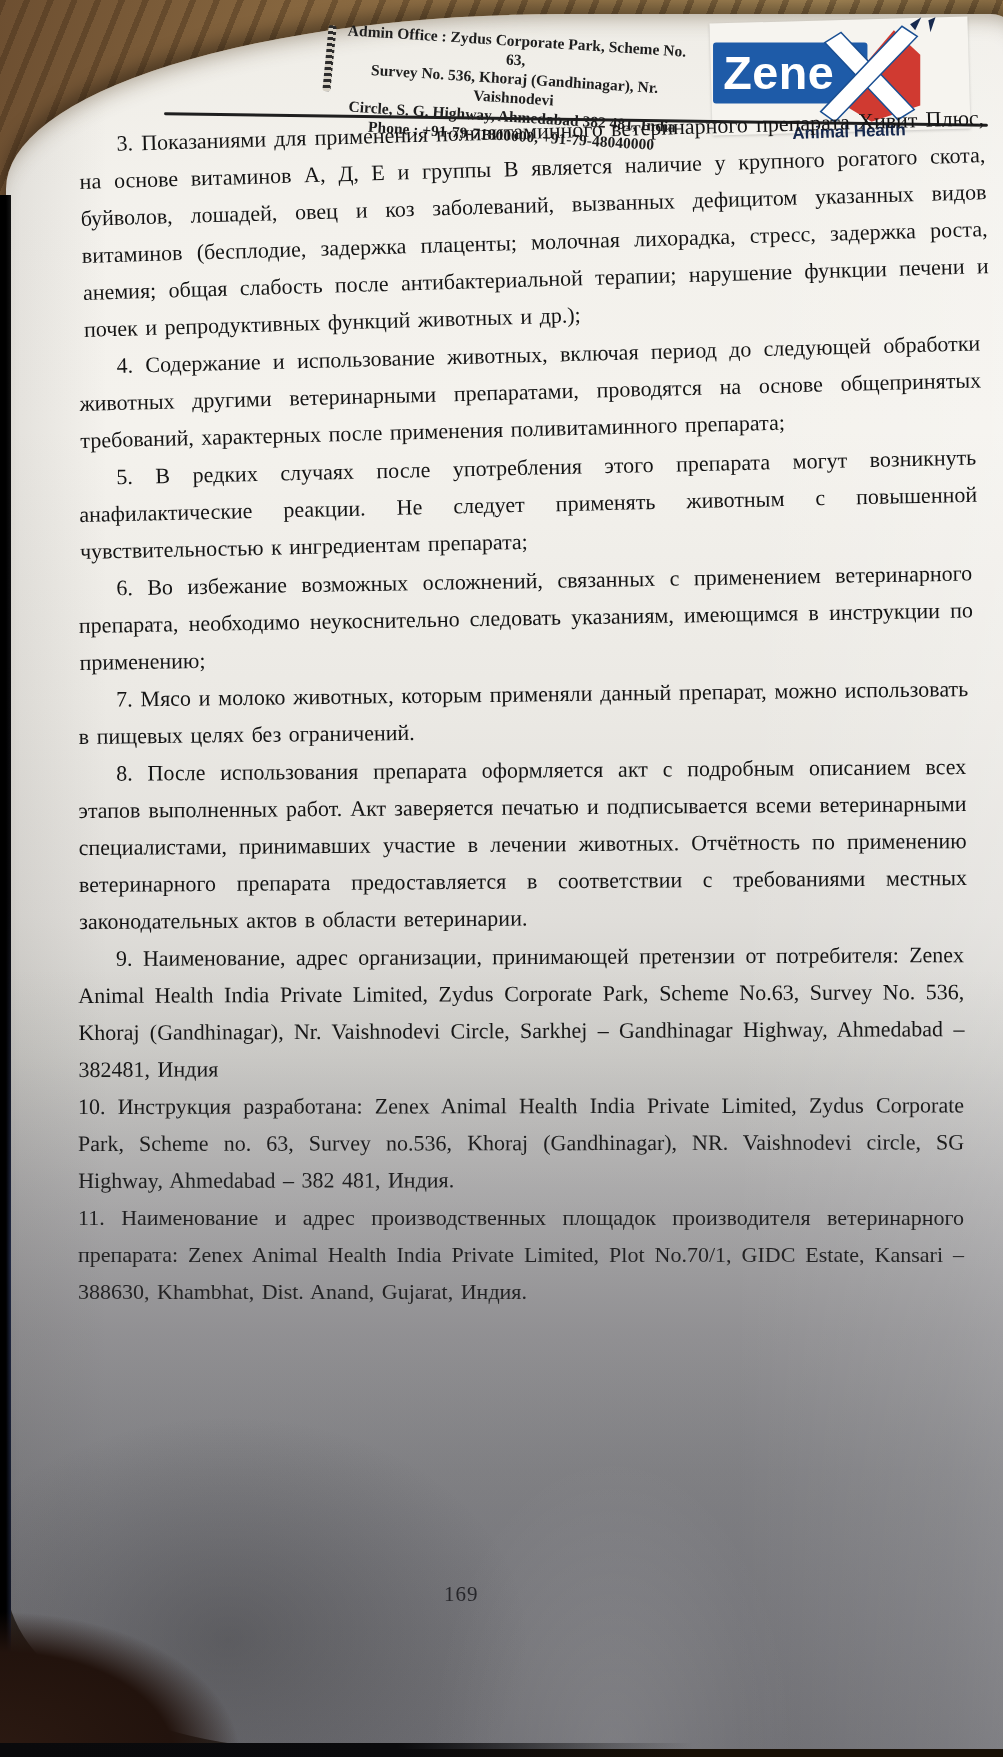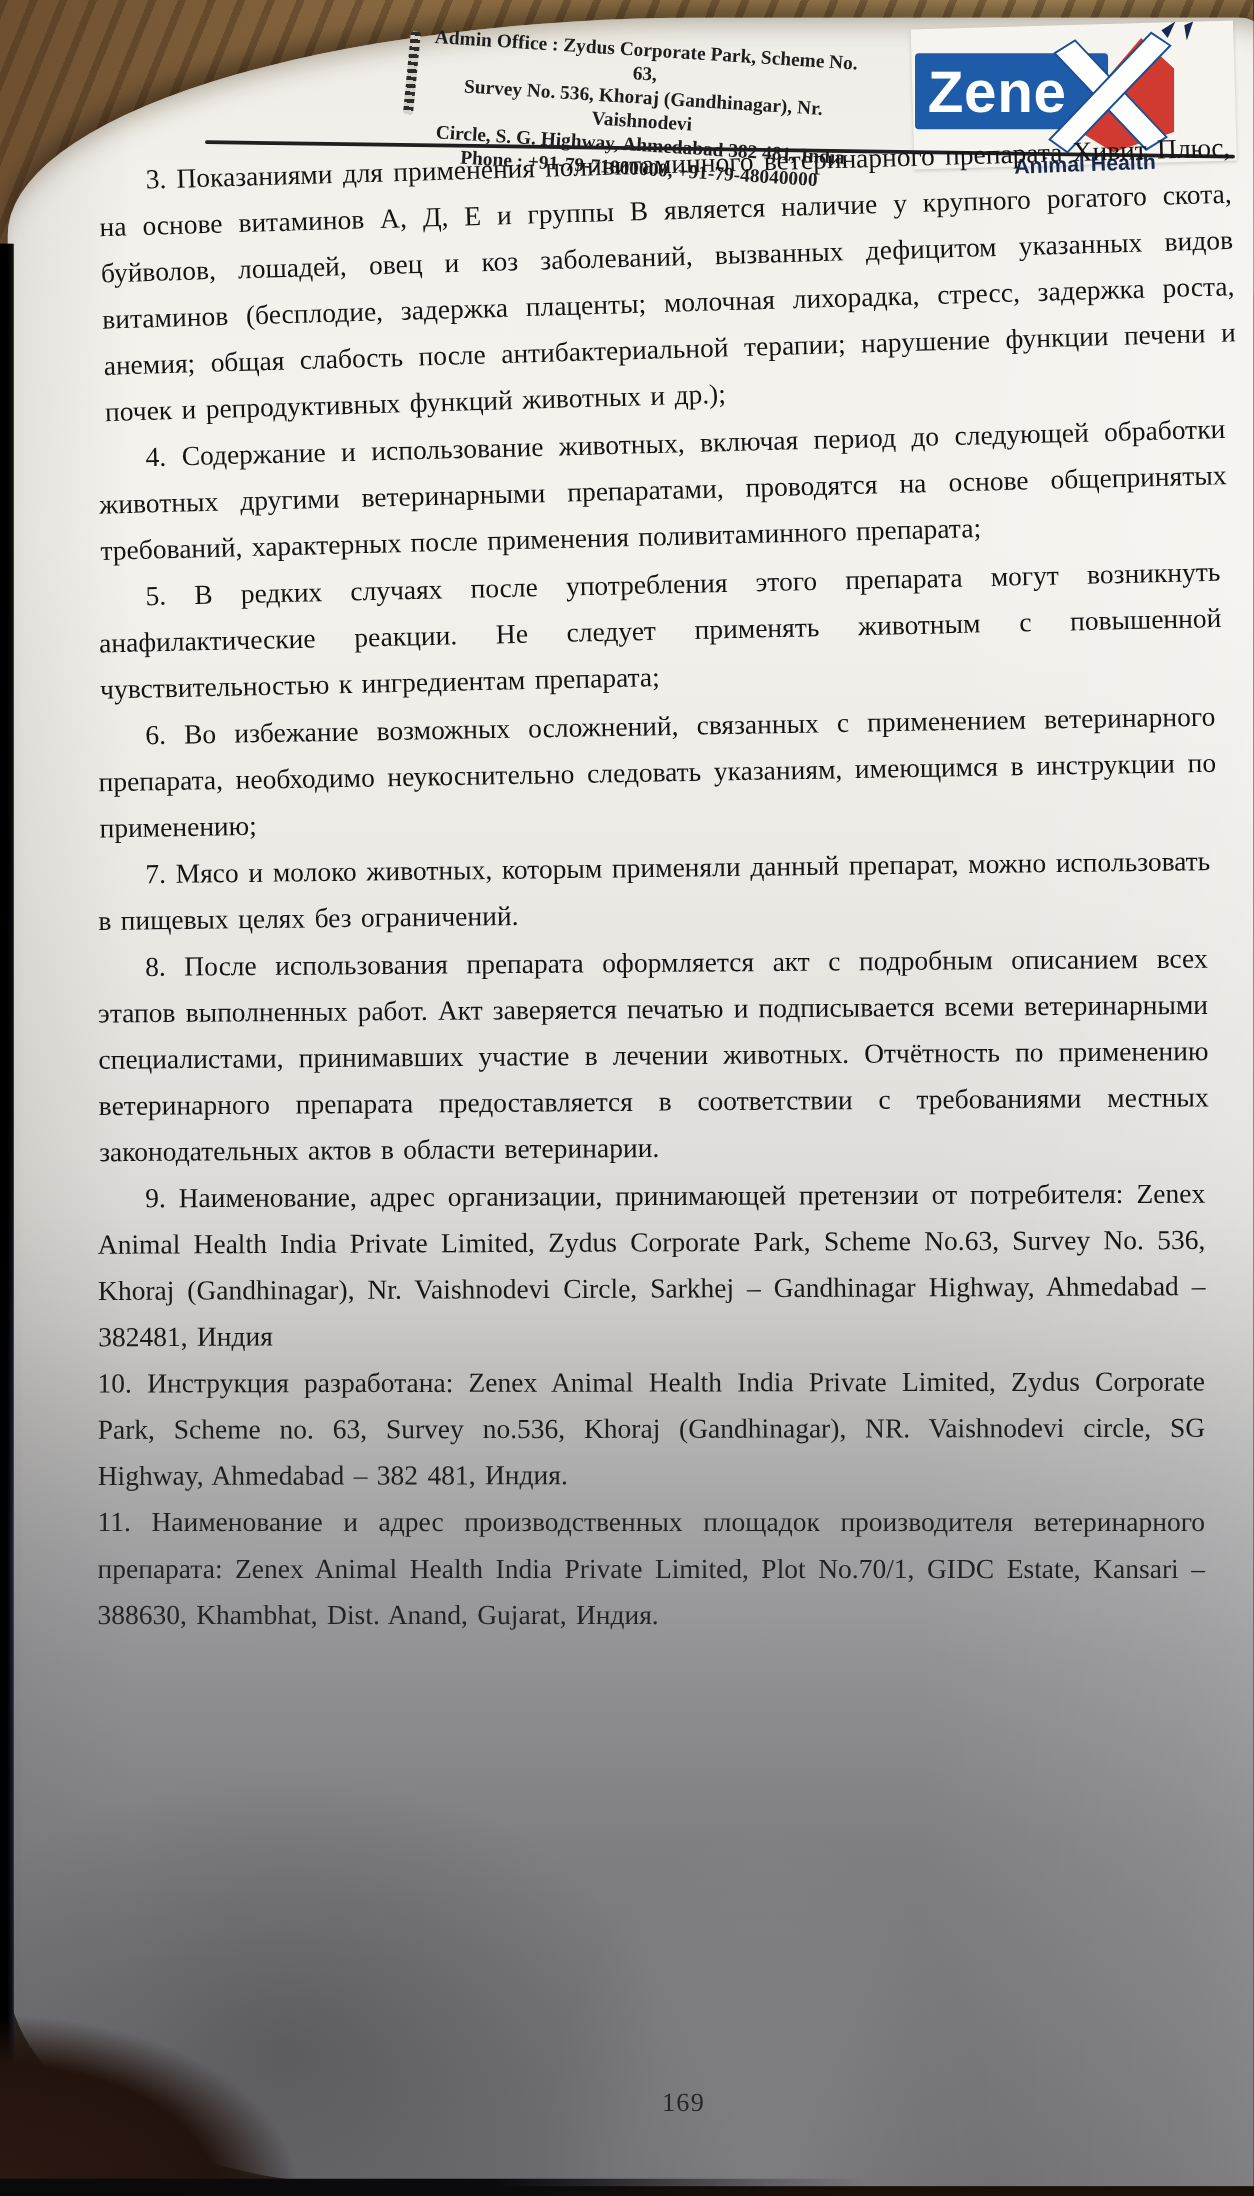--- a/index.html
+++ b/index.html
@@ -38,21 +38,21 @@
         background:linear-gradient(90deg,#0a0a0c 0%,#0b0b0d 55%, rgba(10,10,12,0) 96%);}
 
   
   .stamp{position:absolute;left:336px;top:6px;width:352px;z-index:4;transform:rotate(3.6deg);
          transform-origin:left top;text-align:center;color:#1e1e1e;
          font-family:"Liberation Serif",serif;font-weight:bold;font-size:15.5px;line-height:19px;}
   .stamp-bar{position:absolute;left:-14px;top:6px;width:8px;height:66px;border-radius:2px;
          background:repeating-linear-gradient(180deg,#2c2c2c 0 3px,#d6d1c6 3px 6px);
          transform:rotate(2deg);}
   
-  .logo{position:absolute;left:718px;top:-6px;width:268px;height:140px;z-index:4;}
+  .logo{position:absolute;left:699px;top:-6px;width:268px;height:140px;z-index:4;}
   .sticker{position:absolute;left:6px;top:12px;right:4px;height:112px;background:#f6f4ef;
          transform:rotate(-1.6deg);box-shadow:0 1px 3px rgba(0,0,0,.18);}
   .logo svg{position:absolute;left:6px;top:6px;}
   .tagline{position:absolute;left:64px;top:114px;width:160px;text-align:center;z-index:5;
          font-family:"Liberation Sans",sans-serif;font-weight:bold;font-size:17px;color:#17294e;
          transform:rotate(-2deg);}
   
   .rule{position:absolute;left:158px;top:104px;width:824px;height:2.6px;background:#1f1f1f;
         z-index:4;transform:rotate(0.8deg);border-radius:2px;}
 
@@ -64,21 +64,21 @@
   .pr3{transform:rotate(-1.7deg);margin-left:-22px;width:906px;}
   .pr4{transform:rotate(-1.5deg);margin-left:-18px;width:902px;}
   .pr5{transform:rotate(-1.3deg);margin-left:-14px;width:898px;}
   .pr6{transform:rotate(-1.0deg);margin-left:-10px;width:894px;}
   .pr7{transform:rotate(-0.7deg);margin-left:-5px;width:890px;}
   .pr8{transform:rotate(-0.45deg);margin-left:-2px;width:888px;}
   .pr9{transform:rotate(-0.25deg);}
   .pr10{transform:rotate(-0.1deg);}
   .pr11{transform:rotate(0deg);}
 
-  .pagenum{position:absolute;left:438px;top:1656px;width:120px;text-align:right;z-index:6;
+  .pagenum{position:absolute;left:438px;top:1568px;width:120px;text-align:left;z-index:6;
         font-size:21px;color:#26262a;letter-spacing:1px;}
 </style>
 </head>
 <body>
 
 <div class="scene">
   <div class="wood"></div>
   <div class="edge-left"></div>
 
   <div class="page">

